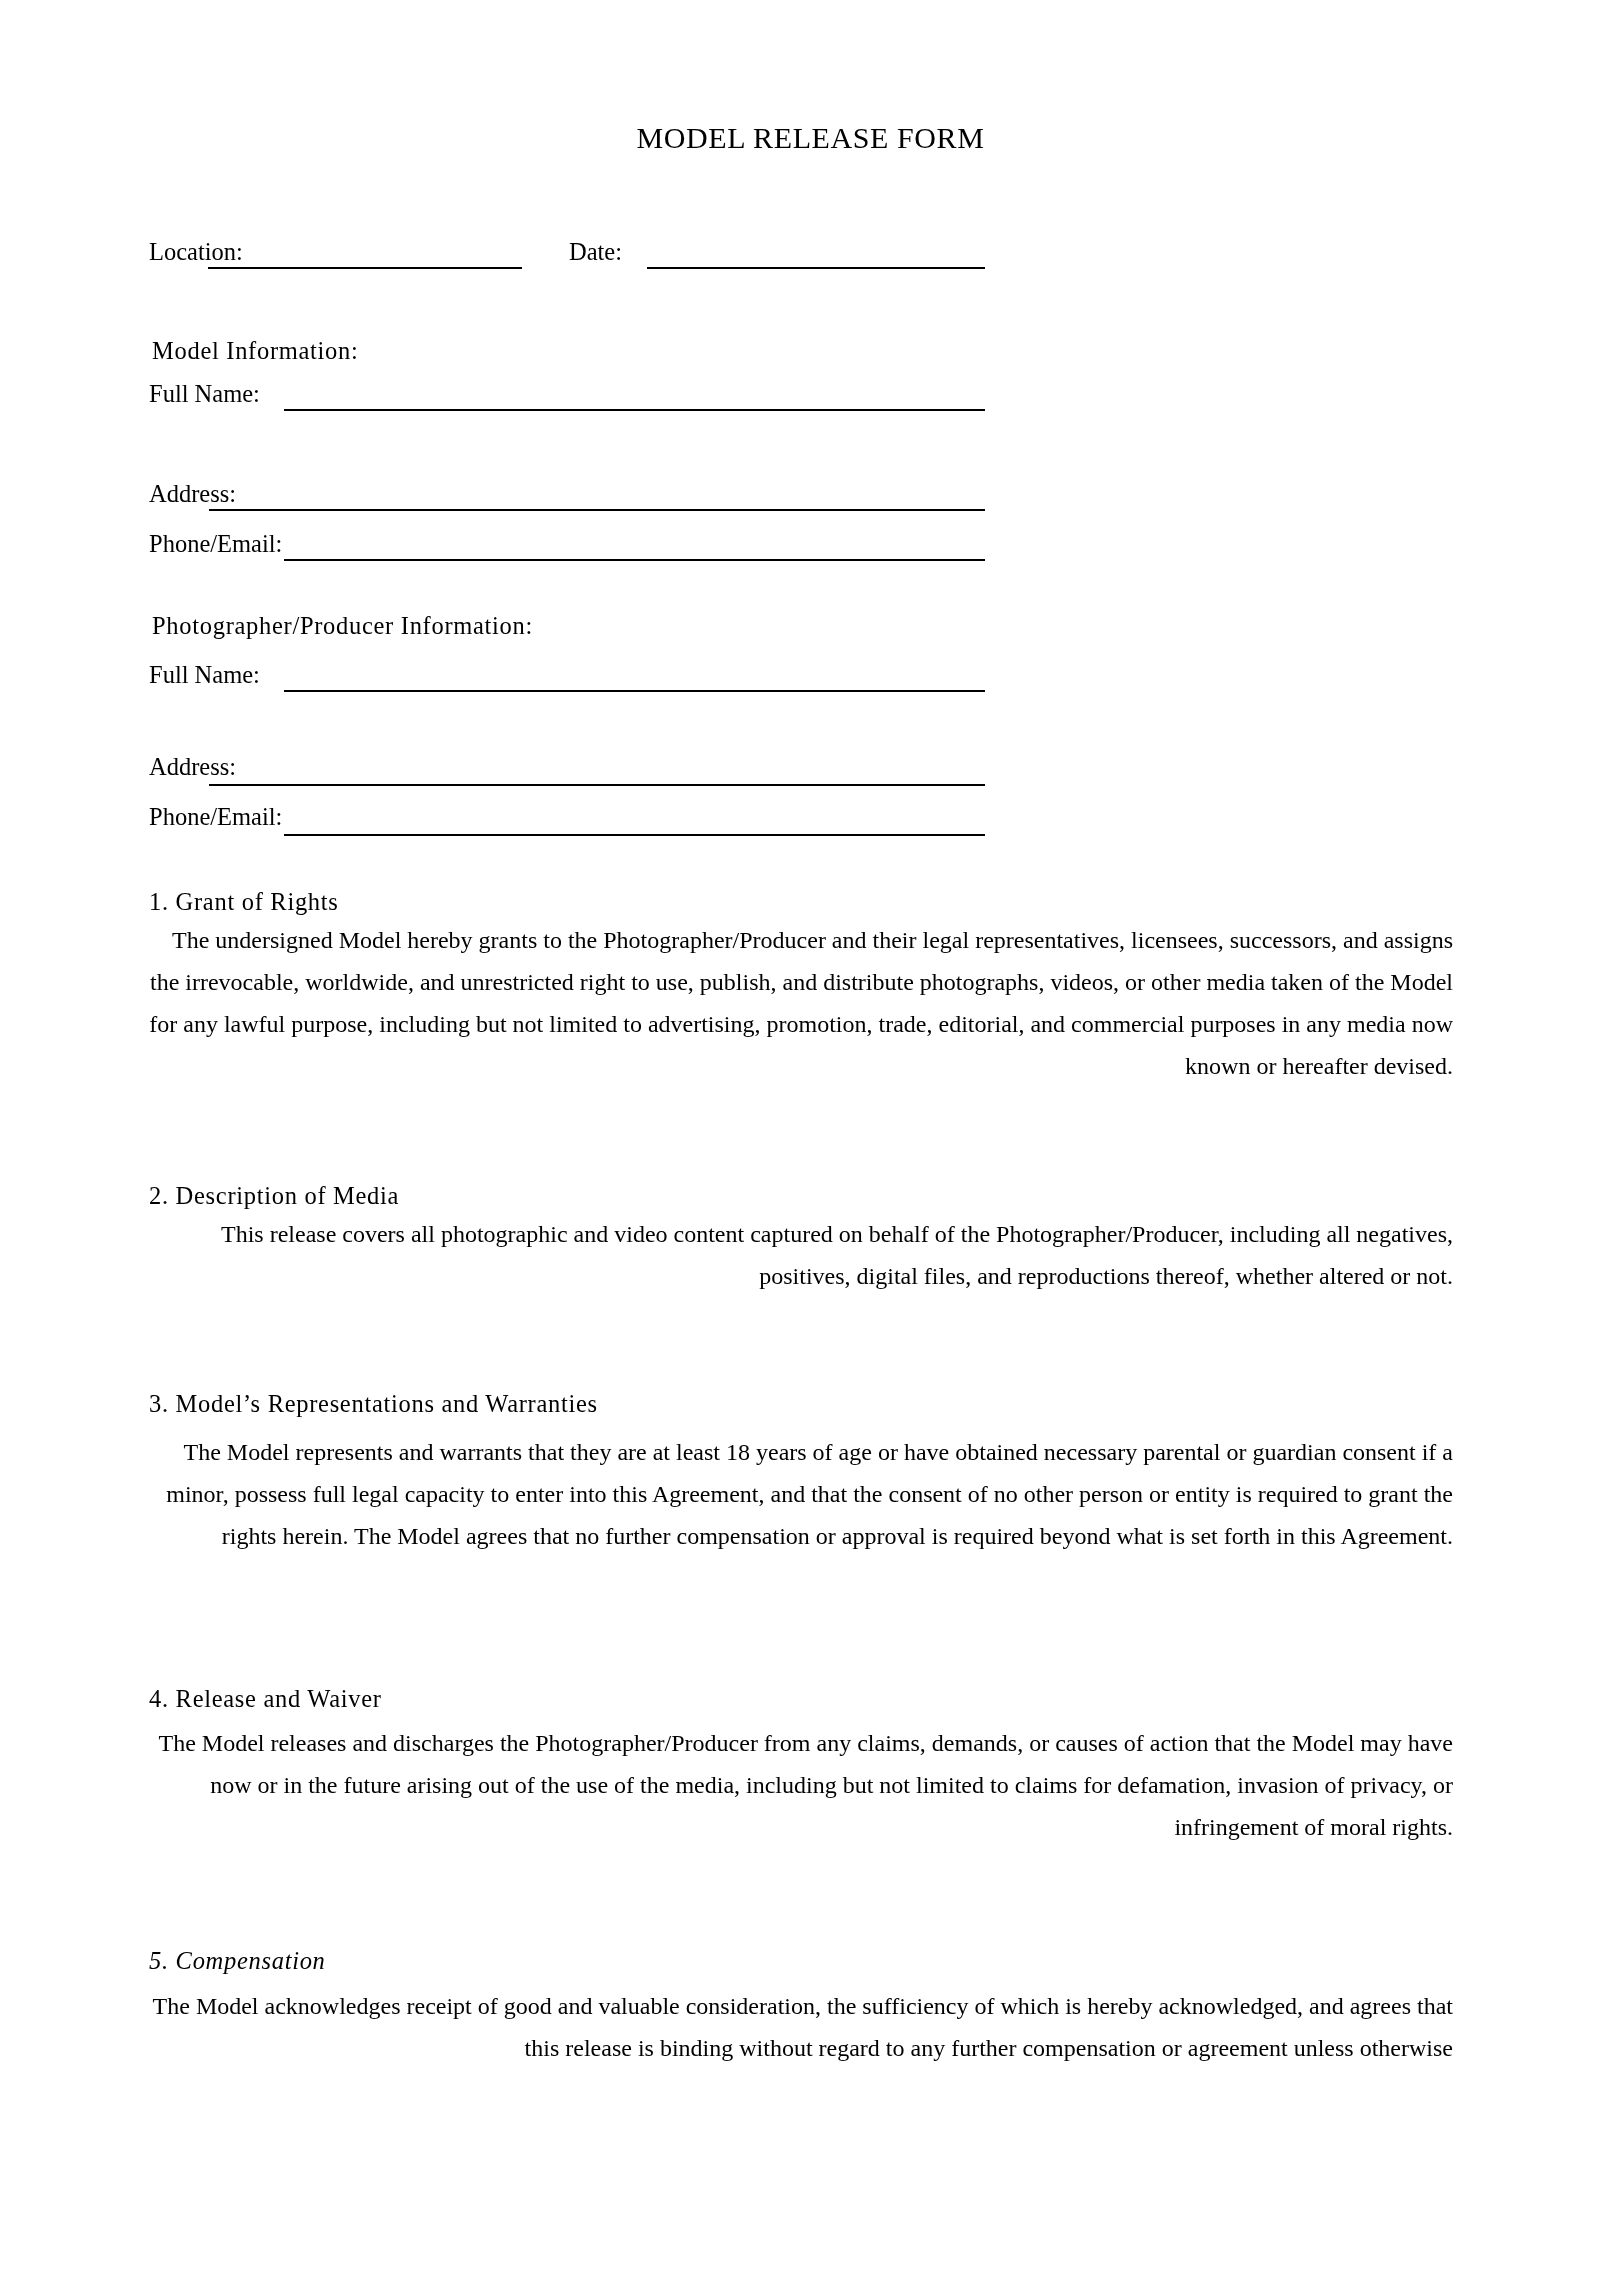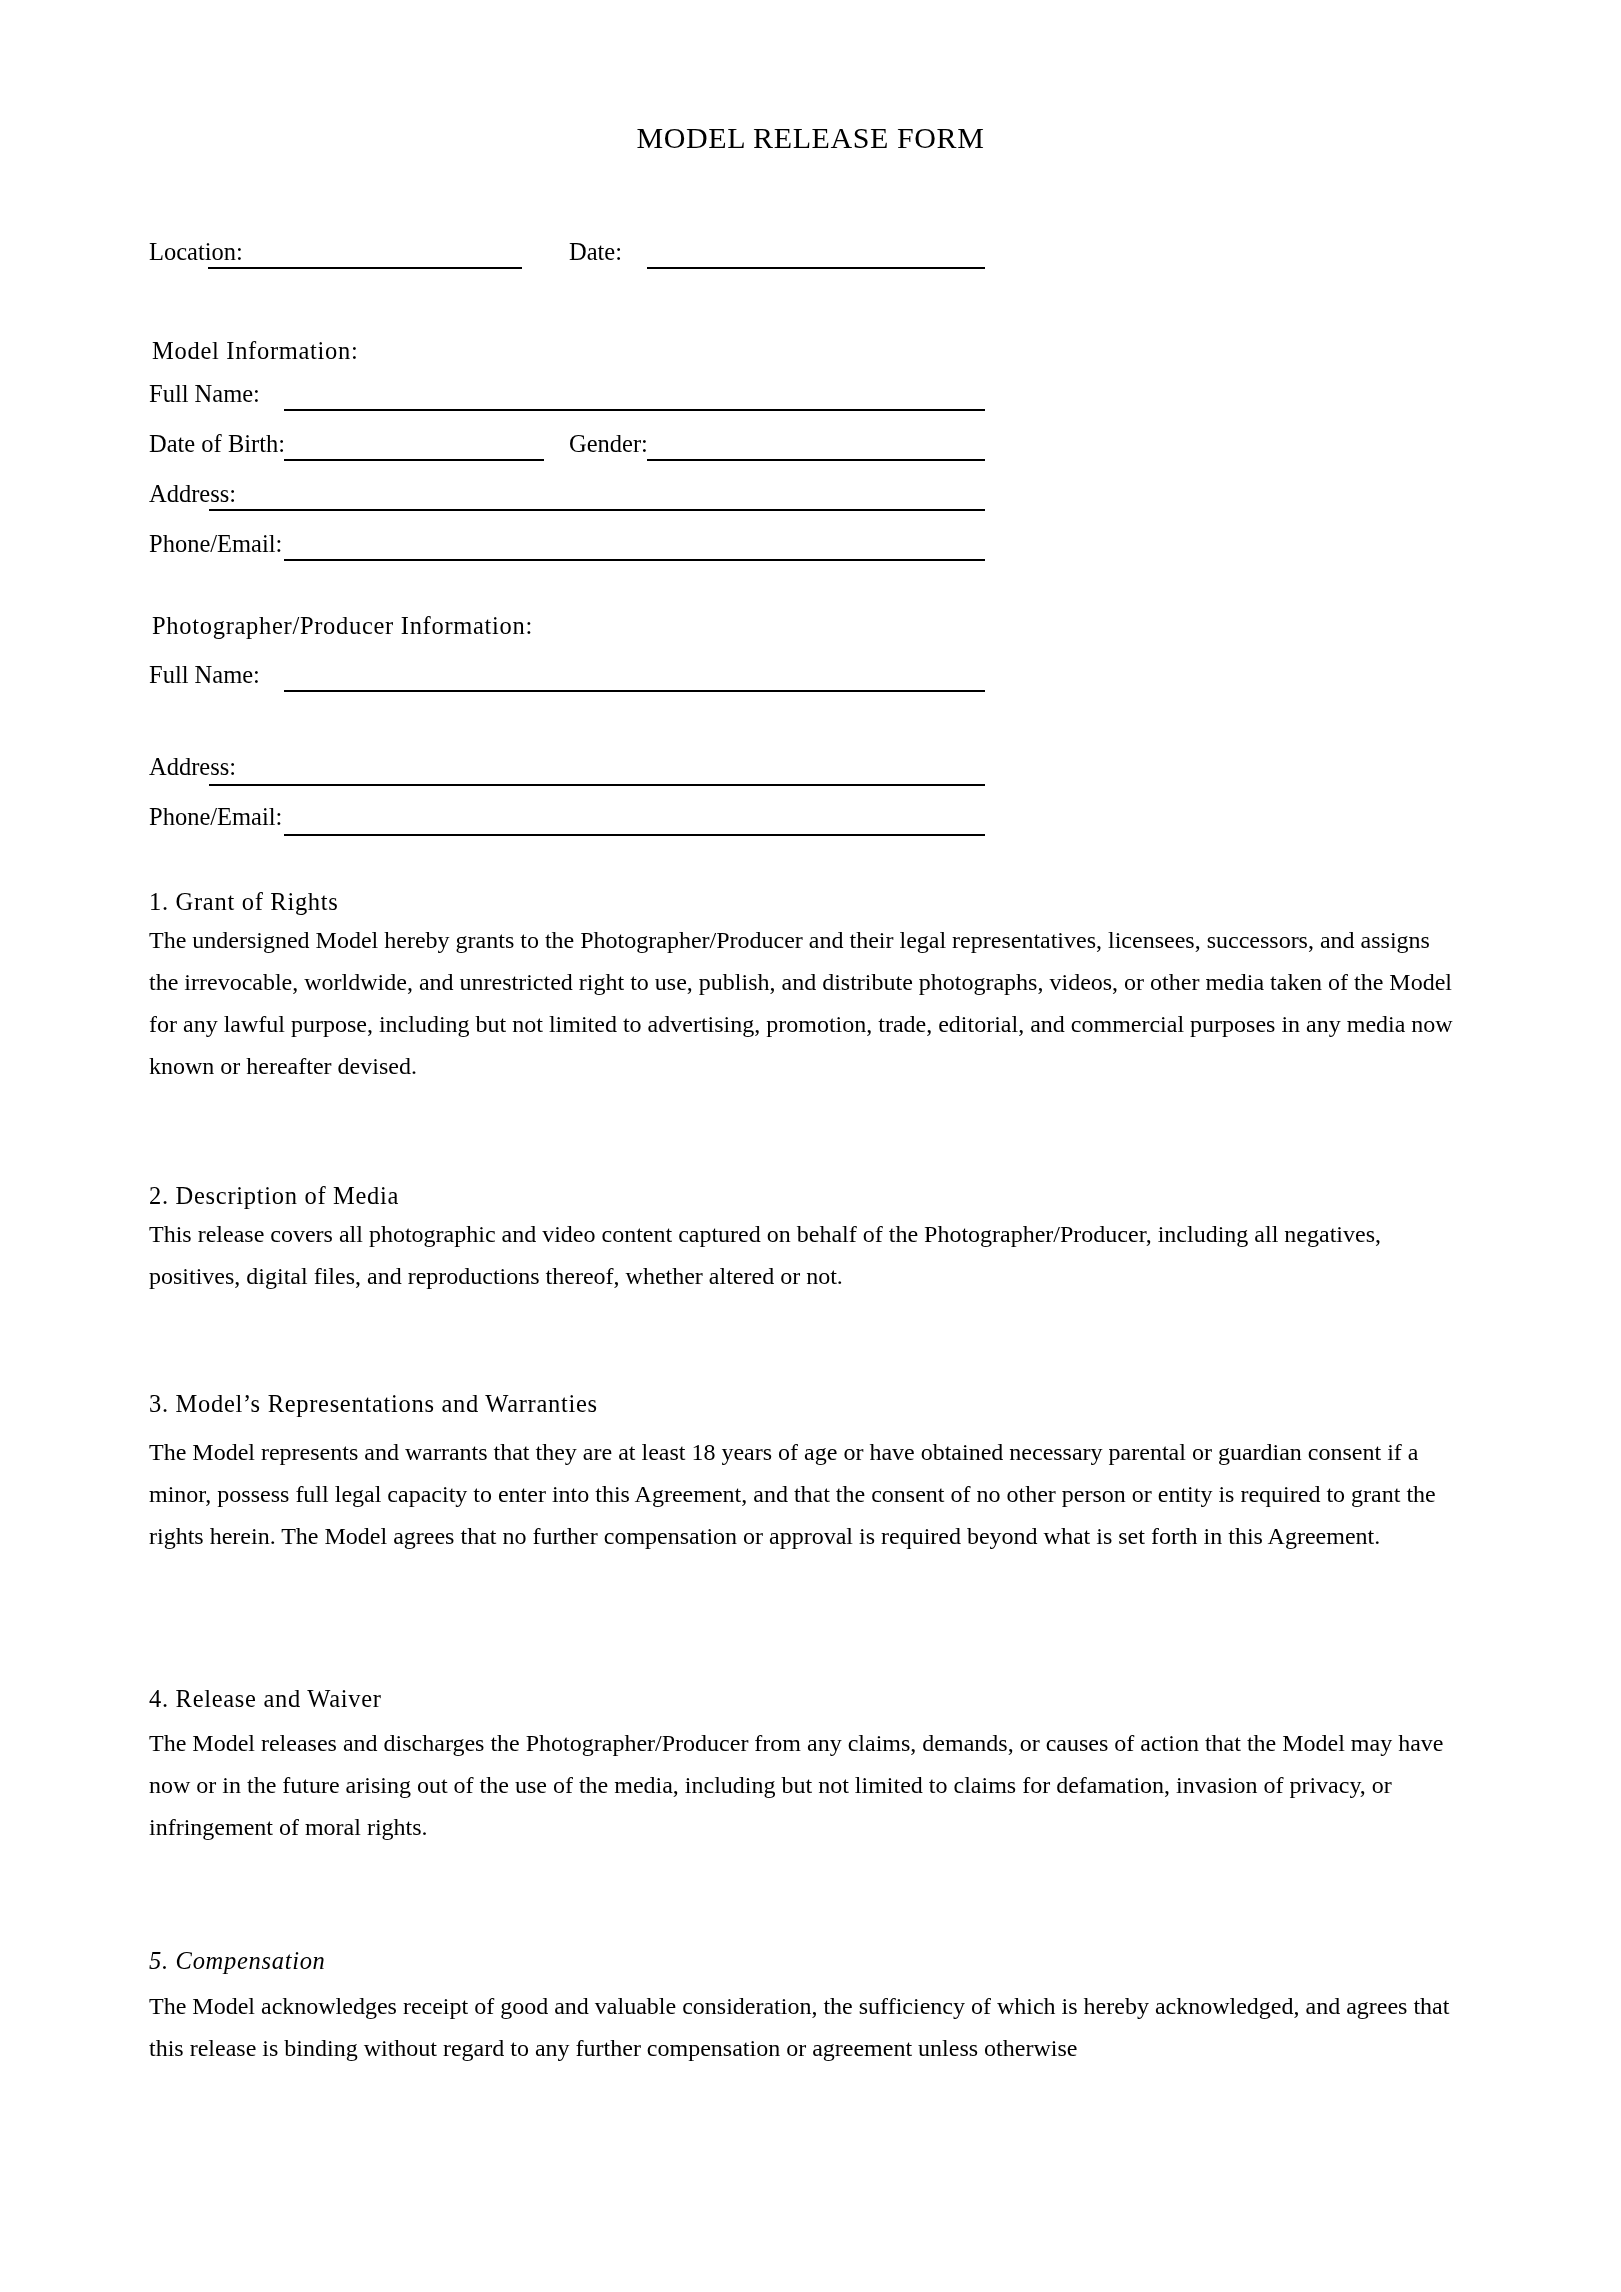--- a/index.html
+++ b/index.html
@@ -76,21 +76,21 @@
     line-height: 33px;
     letter-spacing: 0.7px;
     white-space: nowrap;
   }
   .clause-body {
     position: absolute;
     left: 149px;
     width: 1304px;
     font-size: 24px;
     line-height: 42px;
-    text-align: left;
+    text-align: right;
   }
 </style>
 </head>
 <body>
 
 <div class="page">
 
   <div class="doc-title">MODEL RELEASE FORM</div>
 
   <div class="field-row" style="left:149px; top:235px; width:1304px;">
@@ -100,26 +100,20 @@
     <span class="field-line" style="left:498px; top:32px; width:338px;"></span>
   </div>
 
   <div class="group-heading" style="top:334px;">Model Information:</div>
 
   <div class="field-row" style="left:149px; top:377px; width:1304px;">
     <span class="field-label">Full Name:</span>
     <span class="field-line" style="left:135px; top:32px; width:701px;"></span>
   </div>
 
-  <div class="field-row" style="left:149px; top:427px; width:1304px;">
-    <span class="field-label">Date of Birth:</span>
-    <span class="field-line" style="left:135px; top:32px; width:260px;"></span>
-    <span class="field-label" style="left:420px;">Gender:</span>
-    <span class="field-line" style="left:498px; top:32px; width:338px;"></span>
-  </div>
 
   <div class="field-row" style="left:149px; top:477px; width:1304px;">
     <span class="field-label">Address:</span>
     <span class="field-line" style="left:60px; top:32px; width:776px;"></span>
   </div>
 
   <div class="field-row" style="left:149px; top:527px; width:1304px;">
     <span class="field-label">Phone/Email:</span>
     <span class="field-line" style="left:135px; top:32px; width:701px;"></span>
   </div>

